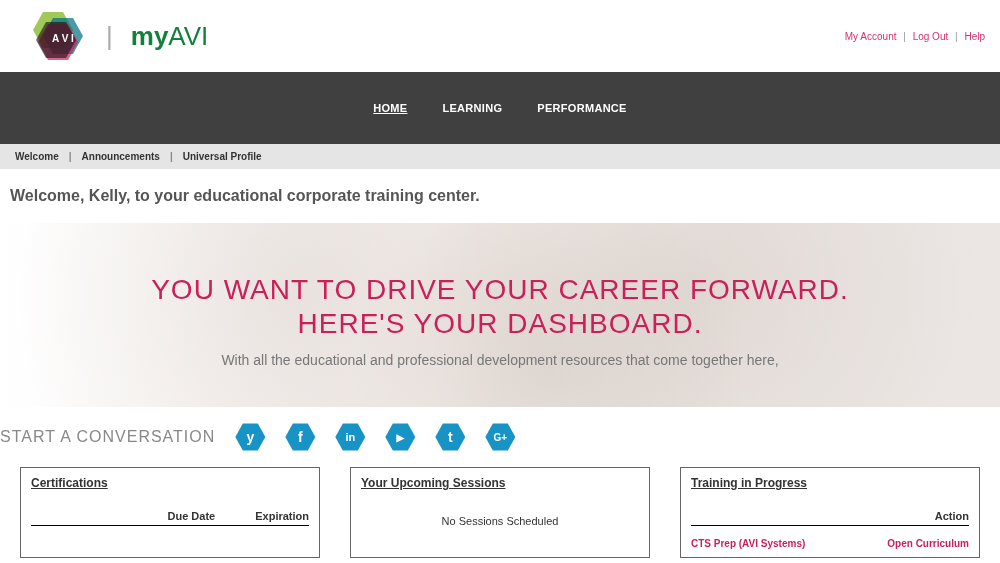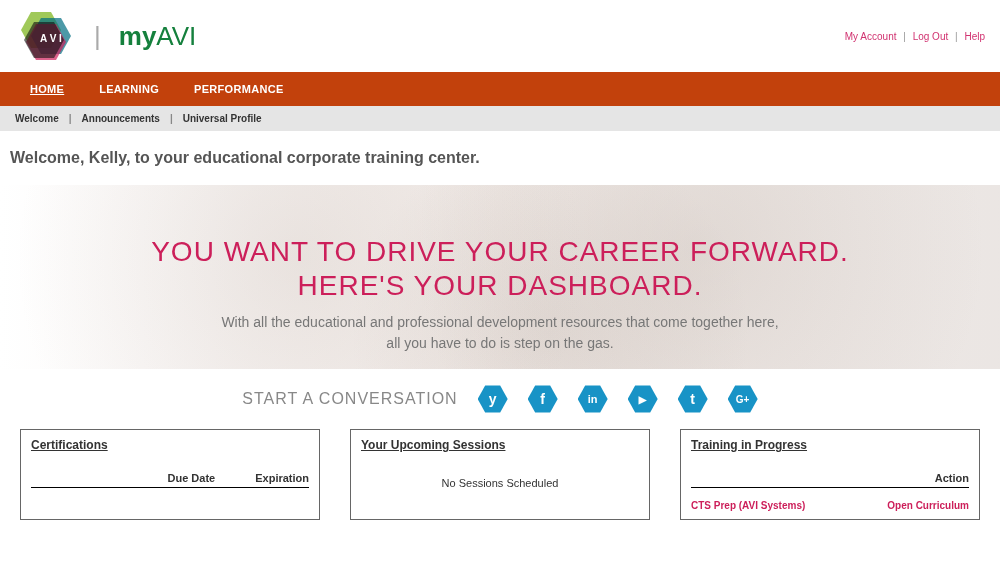--- a/index.html
+++ b/index.html
@@ -6,36 +6,37 @@
   body {
     font-family: Arial, Helvetica, sans-serif;
     background: #fff;
     width: 1000px;
     color: #333;
   }
   .header-top {
     display: flex;
     justify-content: space-between;
     align-items: center;
-    padding: 10px 15px 10px 16px;
+    padding: 10px 15px 10px 28px;
     text-align: right;
   }
   .logo-wrap { display: flex; align-items: center; gap: 10px; }
   .logo-hex { width: 60px; height: 52px; position: relative; }
   .logo-text { font-size: 26px; color: #15803d; font-weight: 300; }
   .logo-text .my { font-weight: 700; }
   .logo-sep { color: #aaa; font-size: 26px; margin: 0 8px; }
   .top-links { font-size: 10px; color: #d13270; }
   .top-links a { color: #d13270; text-decoration: none; cursor: pointer; }
   .top-links .divider { color: #999; margin: 0 4px; }
   .nav-main {
-    background: #c2410c;
-    display: flex;
-    padding: 11px 30px;
+    background: #404040;
+    display: flex;
+    padding: 30px 30px;
     gap: 35px;
+    justify-content: center;
   }
   .nav-main a {
     color: #fff;
     font-size: 11px;
     font-weight: 700;
     text-decoration: none;
     letter-spacing: 0.3px;
     cursor: pointer;
   }
   .nav-main a.active { text-decoration: underline; }
@@ -86,21 +87,21 @@
     line-height: 1.2;
   }
   .hero-sub {
     color: #777;
     font-size: 14px;
     margin-top: 10px;
     line-height: 1.5;
   }
   .convo-row {
     display: flex;
-    justify-content: center;
+    justify-content: flex-start;
     align-items: center;
     gap: 20px;
     padding: 15px 0;
   }
   .convo-label {
     color: #888;
     font-size: 16px;
     letter-spacing: 1px;
     font-weight: 300;
   }
@@ -214,21 +215,20 @@
 
 <div class="welcome-msg">Welcome, Kelly, to your educational corporate training center.</div>
 
 <div class="hero">
   <div class="hero-title">
     <div>YOU WANT TO DRIVE YOUR CAREER FORWARD.</div>
     <div>HERE'S YOUR DASHBOARD.</div>
   </div>
   <div class="hero-sub">
     <div>With all the educational and professional development resources that come together here,</div>
-    <div>all you have to do is step on the gas.</div>
   </div>
 </div>
 
 <div class="convo-row">
   <div class="convo-label">START A CONVERSATION</div>
   <div class="social-hex">y</div>
   <div class="social-hex">f</div>
   <div class="social-hex" style="font-size:11px">in</div>
   <div class="social-hex" style="font-size:10px">▶</div>
   <div class="social-hex">t</div>

